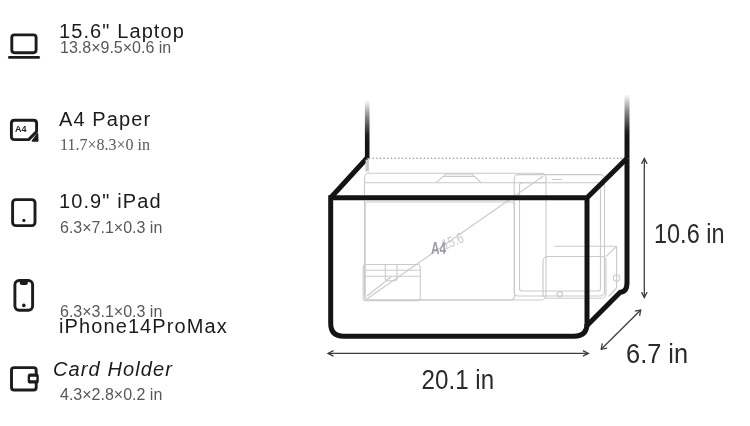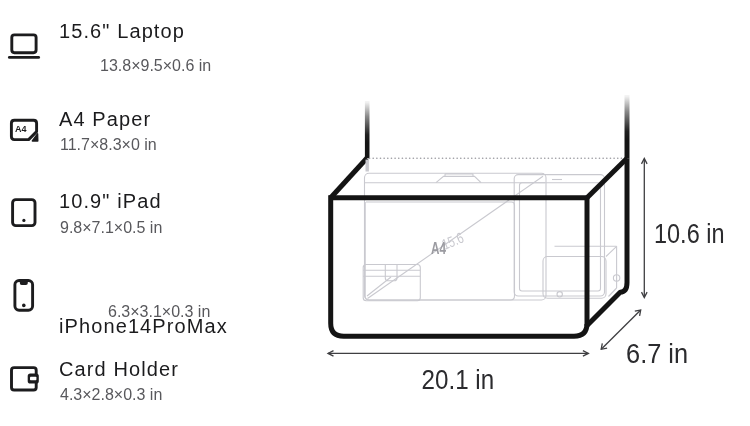--- a/index.html
+++ b/index.html
@@ -7,37 +7,37 @@
        font-family:"Liberation Sans",sans-serif;}
   .t{position:absolute;font-size:20px;line-height:20px;letter-spacing:1.1px;color:#1b1b1d;white-space:nowrap;}
   .s{position:absolute;font-size:16px;line-height:16px;color:#58585c;white-space:nowrap;}
   svg{position:absolute;left:0;top:0;}
 </style>
 </head>
 <body>
 
 <div class="t" style="left:59px;top:21.2px;">15.6" Laptop</div>
 
-<div class="s" style="left:60px;top:58px;margin-left:40px;">13.8×9.5×0.6 in</div>
+<div class="s" style="left:60px;top:40px;">13.8×9.5×0.6 in</div>
 
 <div class="t" style="left:59px;top:109px;">A4 Paper</div>
 
-<div class="s" style="left:60px;top:136.9px;">11.7×8.3×0 in</div>
+<div class="s" style="left:60px;top:136.9px;font-family:Liberation Serif, serif;">11.7×8.3×0 in</div>
 
 <div class="t" style="left:59px;top:190.5px;">10.9" iPad</div>
 
-<div class="s" style="left:60px;top:220.4px;">9.8×7.1×0.5 in</div>
+<div class="s" style="left:60px;top:220.4px;">6.3×7.1×0.3 in</div>
 
 <div class="t" style="left:59px;top:275.2px;margin-top:41px;">iPhone14ProMax</div>
 
-<div class="s" style="left:60px;top:304.1px;margin-left:48px;">6.3×3.1×0.3 in</div>
+<div class="s" style="left:60px;top:304.1px;">6.3×3.1×0.3 in</div>
 
-<div class="t" style="left:59px;top:359.2px;">Card Holder</div>
+<div class="t" style="left:53px;top:359.2px;font-style:italic;">Card Holder</div>
 
-<div class="s" style="left:60px;top:387.1px;">4.3×2.8×0.3 in</div>
+<div class="s" style="left:60px;top:387.1px;">4.3×2.8×0.2 in</div>
 
 <svg width="750" height="426" viewBox="0 0 750 426">
   <defs>
     <linearGradient id="fadeL" gradientUnits="userSpaceOnUse" x1="0" y1="102" x2="0" y2="143">
       <stop offset="0" stop-color="#141414" stop-opacity="0.05"></stop>
       <stop offset="0.35" stop-color="#141414" stop-opacity="0.5"></stop>
       <stop offset="0.8" stop-color="#141414" stop-opacity="0.95"></stop>
       <stop offset="1" stop-color="#141414" stop-opacity="1"></stop>
     </linearGradient>
     <linearGradient id="fadeR" gradientUnits="userSpaceOnUse" x1="0" y1="96" x2="0" y2="140">

